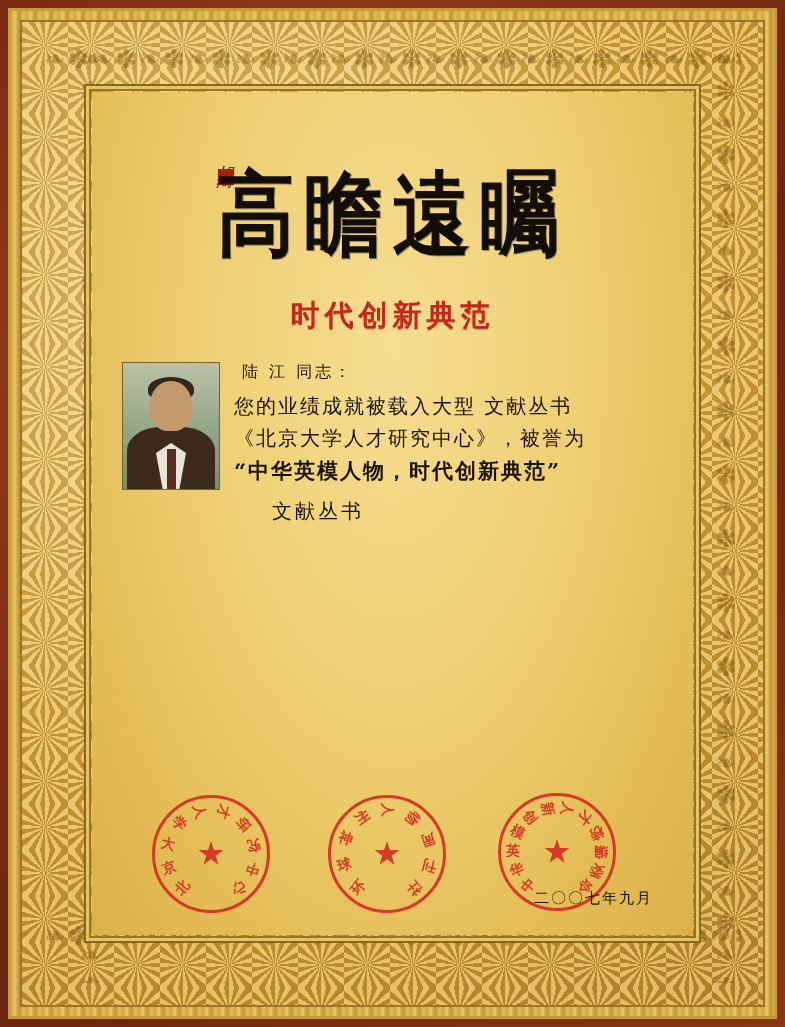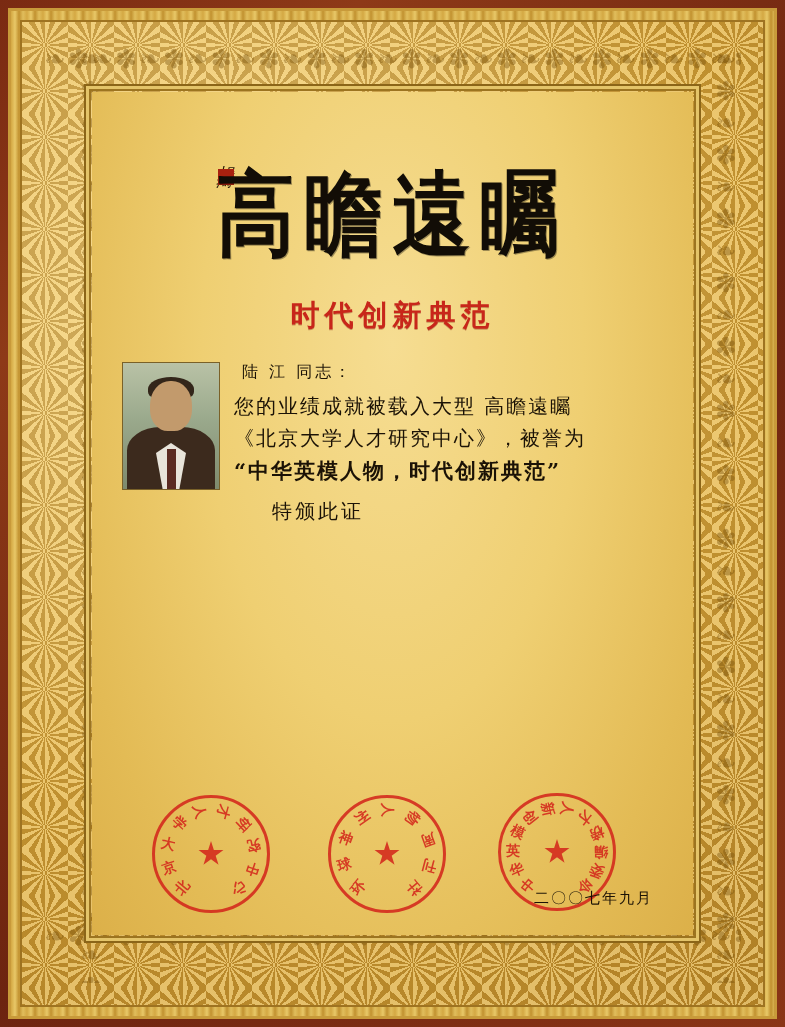--- a/index.html
+++ b/index.html
@@ -343,24 +343,24 @@
       <div class="portrait">
         <div class="body"></div>
         <div class="shirt"></div>
         <div class="tie"></div>
         <div class="hair"></div>
         <div class="head"></div>
       </div>
 
       <div class="text-col">
         <div class="salutation">陆  江 同志：</div>
-        <div class="para-line">您的业绩成就被载入大型 高瞻遠矚</div>
+        <div class="para-line">您的业绩成就被载入大型 文献丛书</div>
         <div class="para-line">《北京大学人才研究中心》，被誉为</div>
         <div class="line-emph">“中华英模人物，时代创新典范”</div>
-        <div class="closing">特颁此证</div>
+        <div class="closing">文献丛书</div>
       </div>
     </div>
 
     <div class="seals-row">
 
       <div class="seal s1">
         <div class="ring-text">
             <span class="ring-char" style="transform: rotate(-140deg) translate(0px, -44px) rotate(90deg) translate(-50%, -50%);">北</span>
             <span class="ring-char" style="transform: rotate(-108.889deg) translate(0px, -44px) rotate(90deg) translate(-50%, -50%);">京</span>
             <span class="ring-char" style="transform: rotate(-77.7778deg) translate(0px, -44px) rotate(90deg) translate(-50%, -50%);">大</span>

